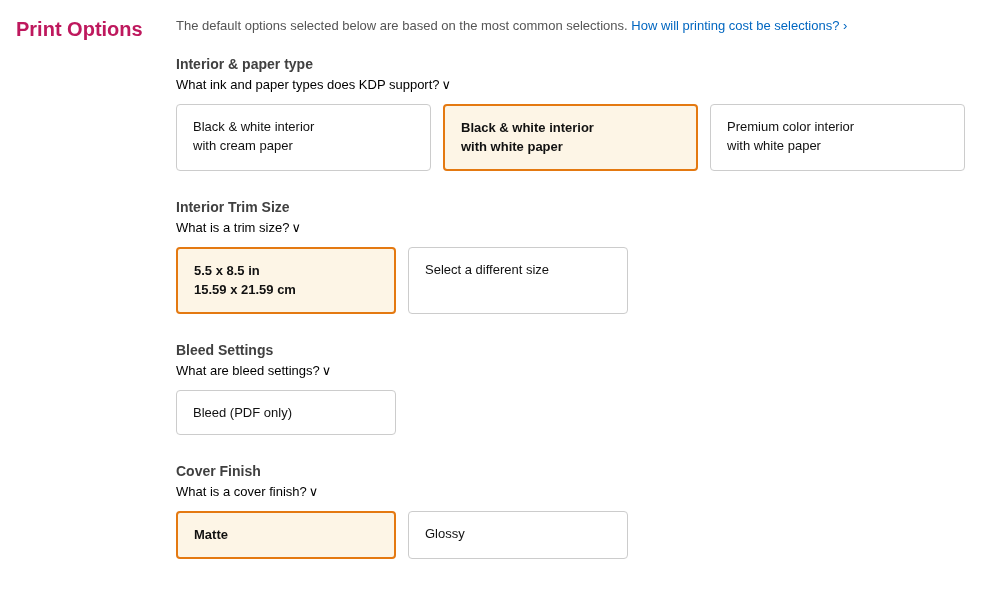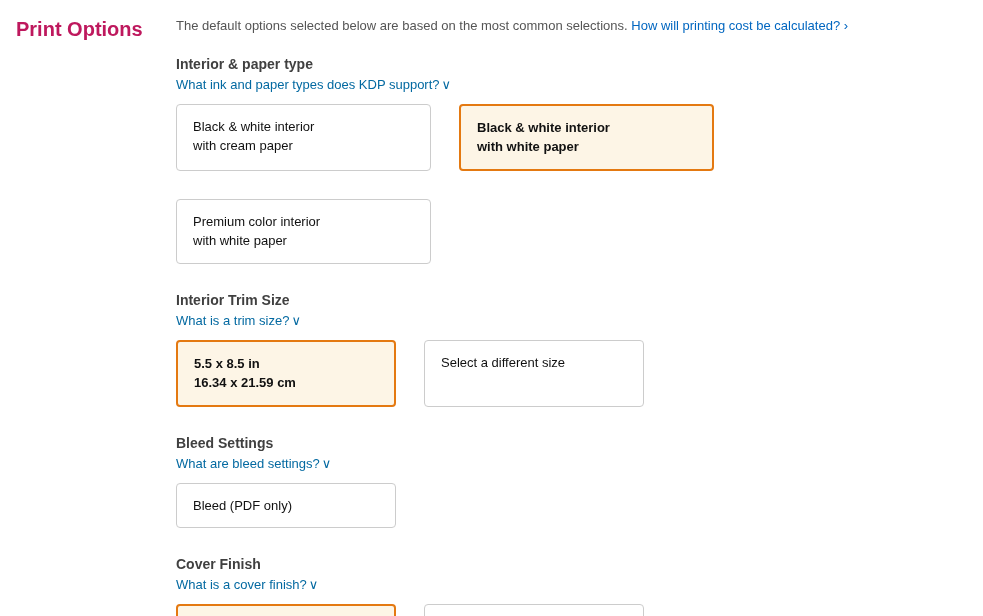--- a/index.html
+++ b/index.html
@@ -44,30 +44,30 @@
       margin-bottom: 28px;
     }
     .section-title {
       font-size: 14px;
       font-weight: bold;
       color: #404040;
       margin-bottom: 4px;
     }
     .section-link {
       font-size: 13px;
-      color: #0369a1;
+      color: #000000;
       text-decoration: none;
       display: inline-flex;
       align-items: center;
       gap: 2px;
       margin-bottom: 12px;
     }
     .options-row {
       display: flex;
-      gap: 28px;
+      gap: 12px;
       flex-wrap: wrap;
     }
     .option-card {
       border: 1px solid #ccc;
       border-radius: 4px;
       padding: 12px 16px;
       cursor: pointer;
       background: #fff;
       min-width: 180px;
       font-size: 13px;
@@ -110,21 +110,21 @@
 
 <div class="page-layout">
   <div class="left-panel">
     <h1 class="page-title">Print Options</h1>
   </div>
   <div class="main-content">
 
     <p class="header-desc">
       <span>The default options selected below are based on the most common selections.</span>
       <a href="#">
-        <span>How will printing cost be calculated?</span> <span>›</span>
+        <span>How will printing cost be selections?</span> <span>›</span>
       </a>
     </p>
 
     <div class="section">
       <div class="section-title">Interior &amp; paper type</div>
       <a href="#" class="section-link">
         <span>What ink and paper types does KDP support?</span>
         <span>∨</span>
       </a>
       <div class="options-row">
@@ -145,21 +145,21 @@
 
     <div class="section">
       <div class="section-title">Interior Trim Size</div>
       <a href="#" class="section-link">
         <span>What is a trim size?</span>
         <span>∨</span>
       </a>
       <div class="options-row">
         <div class="option-card trim-card selected">
           <span class="line1">5.5 x 8.5 in</span>
-          <span class="line2">16.34 x 21.59 cm</span>
+          <span class="line2">15.59 x 21.59 cm</span>
         </div>
         <div class="option-card trim-card">
           <span class="line1">Select a different size</span>
           <span class="line2"></span>
         </div>
       </div>
     </div>
 
     <div class="section">
       <div class="section-title">Bleed Settings</div>

